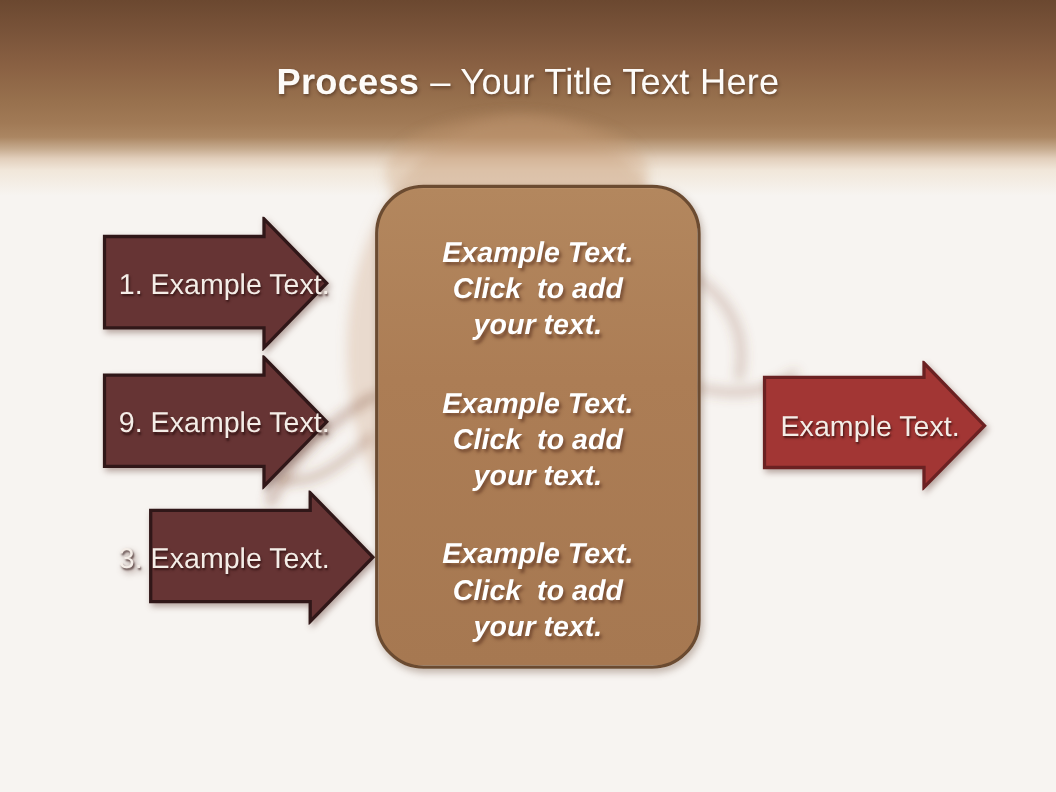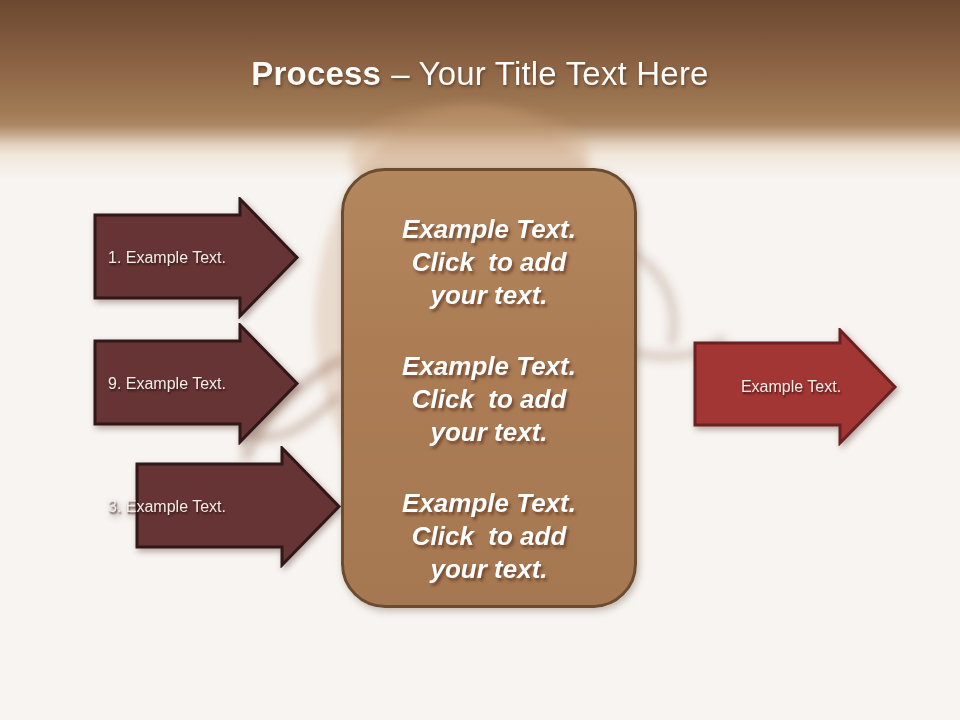--- a/index.html
+++ b/index.html
@@ -26,21 +26,21 @@
   .title .t-rest{font-weight:400;margin-left:10px;}
   
   .bg-art{position:absolute;top:0;left:0;width:960px;height:720px;pointer-events:none;}
   
   .arrow{position:absolute;filter:drop-shadow(2px 3px 3px rgba(80,40,30,0.40));}
   .arrow svg{display:block;}
   .arrow-left-shape{fill:#663434;stroke:#301718;stroke-width:3;stroke-linejoin:miter;}
   .arrow-right-shape{fill:#a23634;stroke:#6b2122;stroke-width:3;stroke-linejoin:miter;}
   .arrow-label{
     position:absolute;top:0;height:100%;display:flex;align-items:center;
-    color:#f4ede7;font-size:16px;white-space:nowrap;
+    color:#f4ede7;font-size:26px;white-space:nowrap;
     text-shadow:1px 2px 2px rgba(40,12,12,0.75);
   }
   .arrow.a-left .arrow-label{left:15px;}
   .arrow.a-right .arrow-label{left:0;width:206px;justify-content:center;padding-right:10px;box-sizing:border-box;}
   .pos-arrow1{left:93px;top:197px;}
   .pos-arrow2{left:93px;top:323px;}
   .pos-arrow3{left:93px;top:446px;padding-left:42px;}
   .pos-arrow-right{left:693px;top:328px;}
   
   .center-box{

